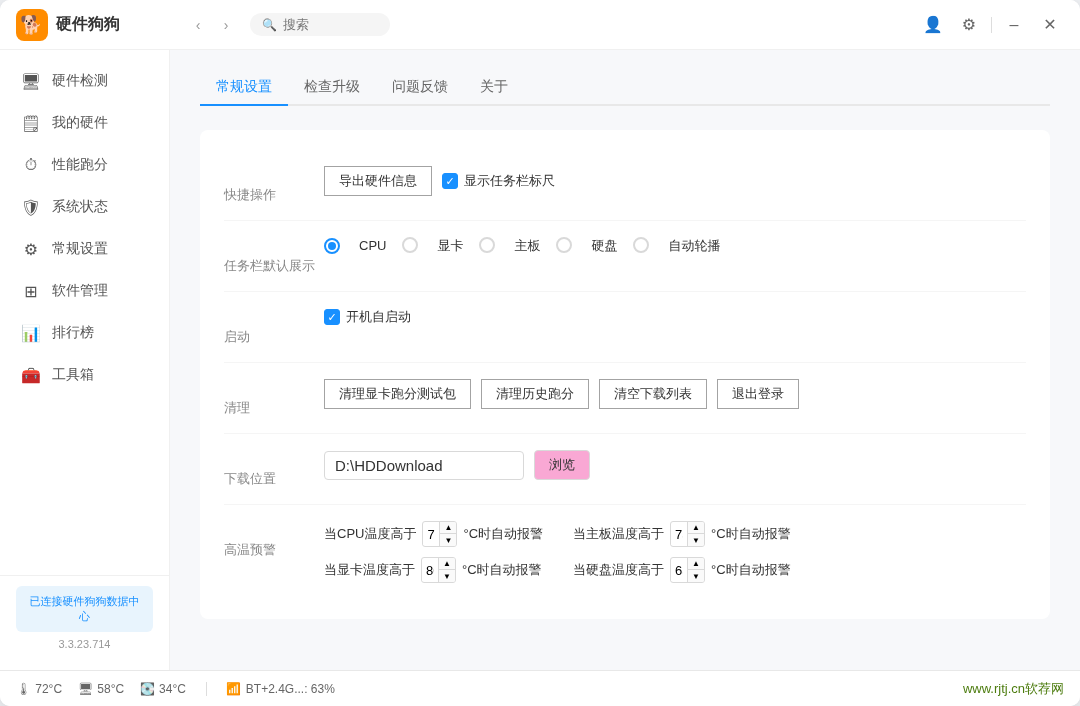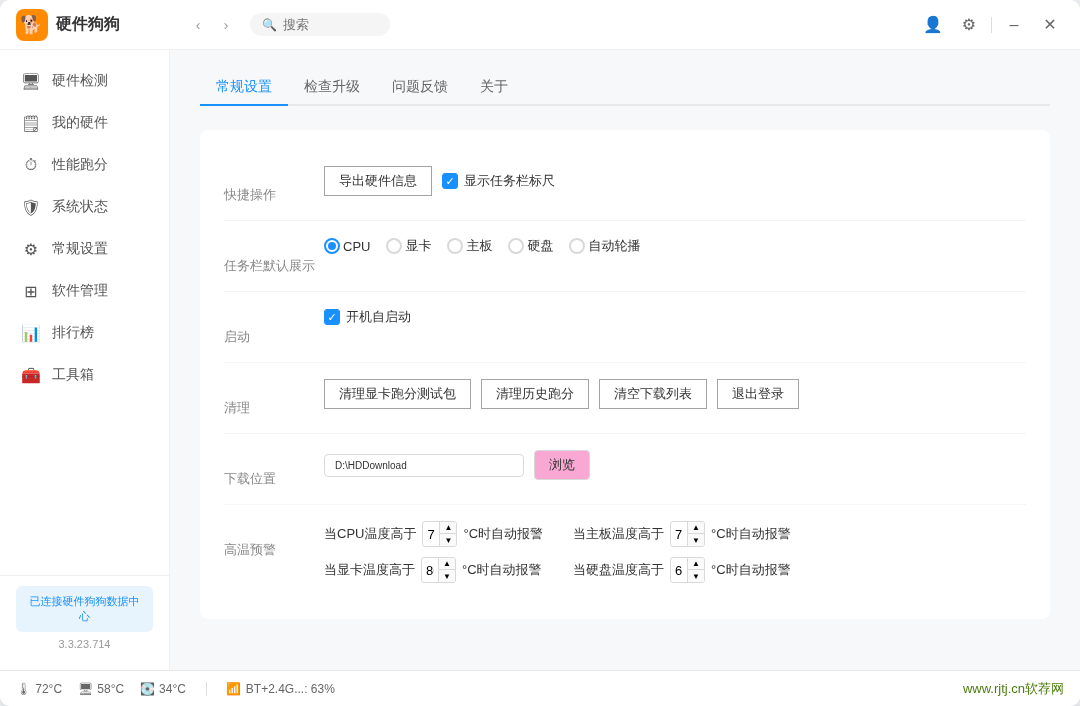--- a/index.html
+++ b/index.html
@@ -53,28 +53,28 @@
     .btn-default { border: 1px solid #a3a3a3; background: #fff; border-radius: 0; padding: 5px 14px; font-size: 13px; color: #333; cursor: pointer; white-space: nowrap; }
 
     
     .checkbox-wrapper { display: flex; align-items: center; gap: 6px; cursor: pointer; }
     .checkbox { width: 16px; height: 16px; border: 1px solid #1890ff; background: #1890ff; border-radius: 3px; display: flex; align-items: center; justify-content: center; flex-shrink: 0; }
     .checkbox-check { color: #fff; font-size: 11px; }
     .checkbox-label { font-size: 13px; color: #333; }
 
     
     .radio-group { display: flex; align-items: center; gap: 16px; flex-wrap: wrap; }
-    .radio-wrapper { display: flex; align-items: center; gap: 3px; cursor: pointer; }
+    .radio-wrapper { display: flex; gap: 19px; cursor: pointer; }
     .radio { width: 16px; height: 16px; border-radius: 50%; border: 2px solid #d9d9d9; background: #fff; display: flex; align-items: center; justify-content: center; flex-shrink: 0; }
     .radio.active { border-color: #1890ff; }
     .radio-inner { width: 8px; height: 8px; border-radius: 50%; background: #1890ff; }
     .radio-label { font-size: 13px; color: #333; }
 
     
-    .path-input { border: 1px solid #d9d9d9; border-radius: 4px; padding: 5px 10px; font-size: 10px; color: #333; width: 200px; }
+    .path-input { border: 1px solid #d9d9d9; border-radius: 4px; padding: 5px 10px; font-size: 15px; color: #333; width: 200px; }
     .btn-browse { border: 1px solid #d9d9d9; background: #f9a8d4; border-radius: 4px; padding: 5px 14px; font-size: 13px; color: #333; cursor: pointer; }
 
     
     .temp-grid { display: grid; grid-template-columns: 1fr 1fr; gap: 10px 30px; }
     .temp-row { display: flex; align-items: center; gap: 6px; font-size: 13px; color: #333; }
     .temp-spinner { display: flex; flex-direction: column; border: 1px solid #d9d9d9; border-radius: 3px; overflow: hidden; }
     .temp-input-field { border: none; outline: none; width: 16px; padding: 3px 4px; font-size: 13px; text-align: center; }
     .spinner-btns { display: flex; flex-direction: column; border-left: 1px solid #d9d9d9; }
     .spin-btn { width: 16px; height: 12px; display: flex; align-items: center; justify-content: center; font-size: 8px; cursor: pointer; background: #fafafa; border: none; }
     .spin-btn:not(:last-child) { border-bottom: 1px solid #d9d9d9; }

